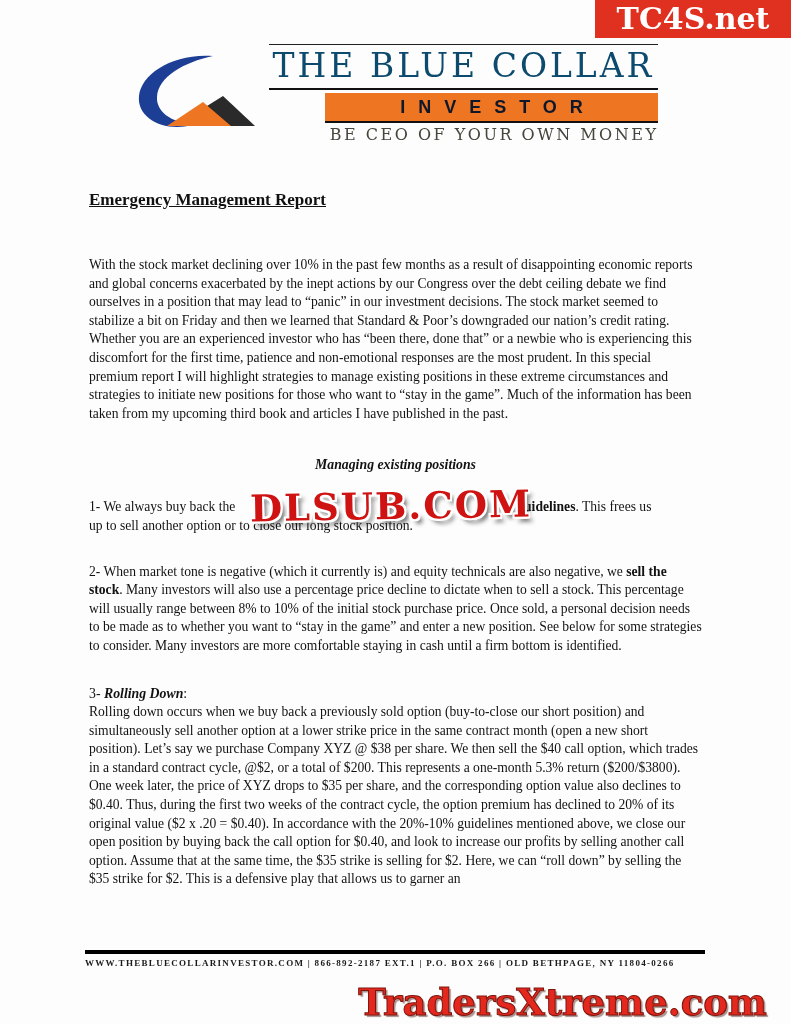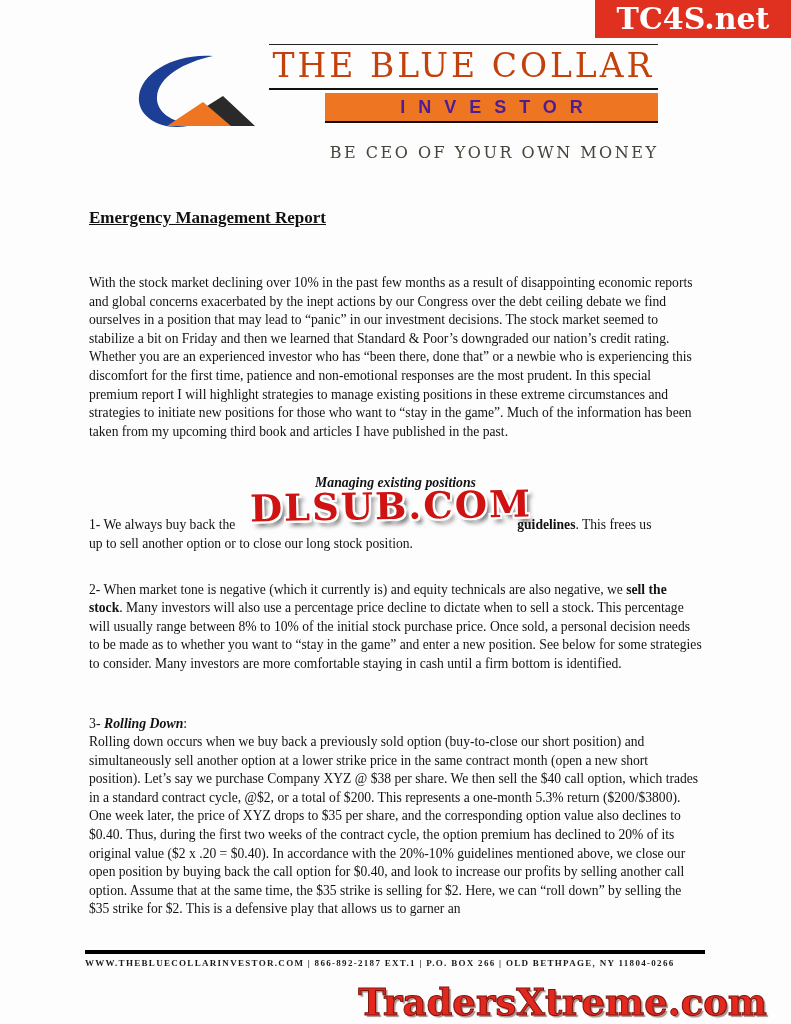--- a/index.html
+++ b/index.html
@@ -35,41 +35,41 @@
   
   .logo{
     display:flex;justify-content:center;align-items:flex-start;
     padding-top:44px;gap:10px;
   }
   .swoosh{margin-top:8px;flex:0 0 auto;}
   .logo-text{display:flex;flex-direction:column;}
   .logo-name{
     font-family:"DejaVu Serif", serif;
     font-size:33px;letter-spacing:3px;
-    color:#c2410c;white-space:nowrap;
+    color:#0c4a6e;white-space:nowrap;
     border-top:1px solid #222;
     border-bottom:2px solid #111;
     padding:1px 4px 3px;
   }
   .logo-investor{
     margin:3px 0 0 56px;
     background:var(--logo-orange,#ee7623);
-    color:#4c1d95;
+    color:#0f172a;
     font-family:"Liberation Sans", sans-serif;
     font-weight:bold;font-size:18px;
     letter-spacing:13px;text-indent:13px;
     text-align:center;
     padding:4px 0 3px;
     border-bottom:2px solid #111;
   }
   .logo-tagline{
     font-family:"DejaVu Serif", serif;
     font-size:16px;letter-spacing:2.5px;
     color:#45453b;
-    margin-top:20px;
+    margin-top:2px;
     text-align:right;
     white-space:nowrap;
   }
   
   .content{padding:0 89px;}
   .report-title{
     text-align:left;
     font-size:17px;font-weight:bold;
     text-decoration:underline;
     margin-top:46px;
@@ -80,21 +80,21 @@
     color:#121212;
   }
   .intro{margin-top:46px;}
   .section-heading{
     margin-top:34px;
     text-align:center;
     font-size:13.8px;font-weight:bold;font-style:italic;
   }
   .item1{margin-top:25px;}
   .item2{margin-top:27px;}
-  .item3-heading{margin-top:41px;font-size:13.8px;}
+  .item3-heading{margin-top:29px;font-size:13.8px;}
   .item3-heading .bi{font-weight:bold;font-style:italic;}
   .rolling{}
   .wm-gap{display:inline-block;width:282px;height:1em;vertical-align:bottom;}
   
   .dlsub{
     position:absolute;left:250px;top:484px;
     font-family:"DejaVu Serif", serif;
     font-size:37px;font-weight:bold;
     letter-spacing:2px;
     color:var(--watermark-red,#cf1212);

